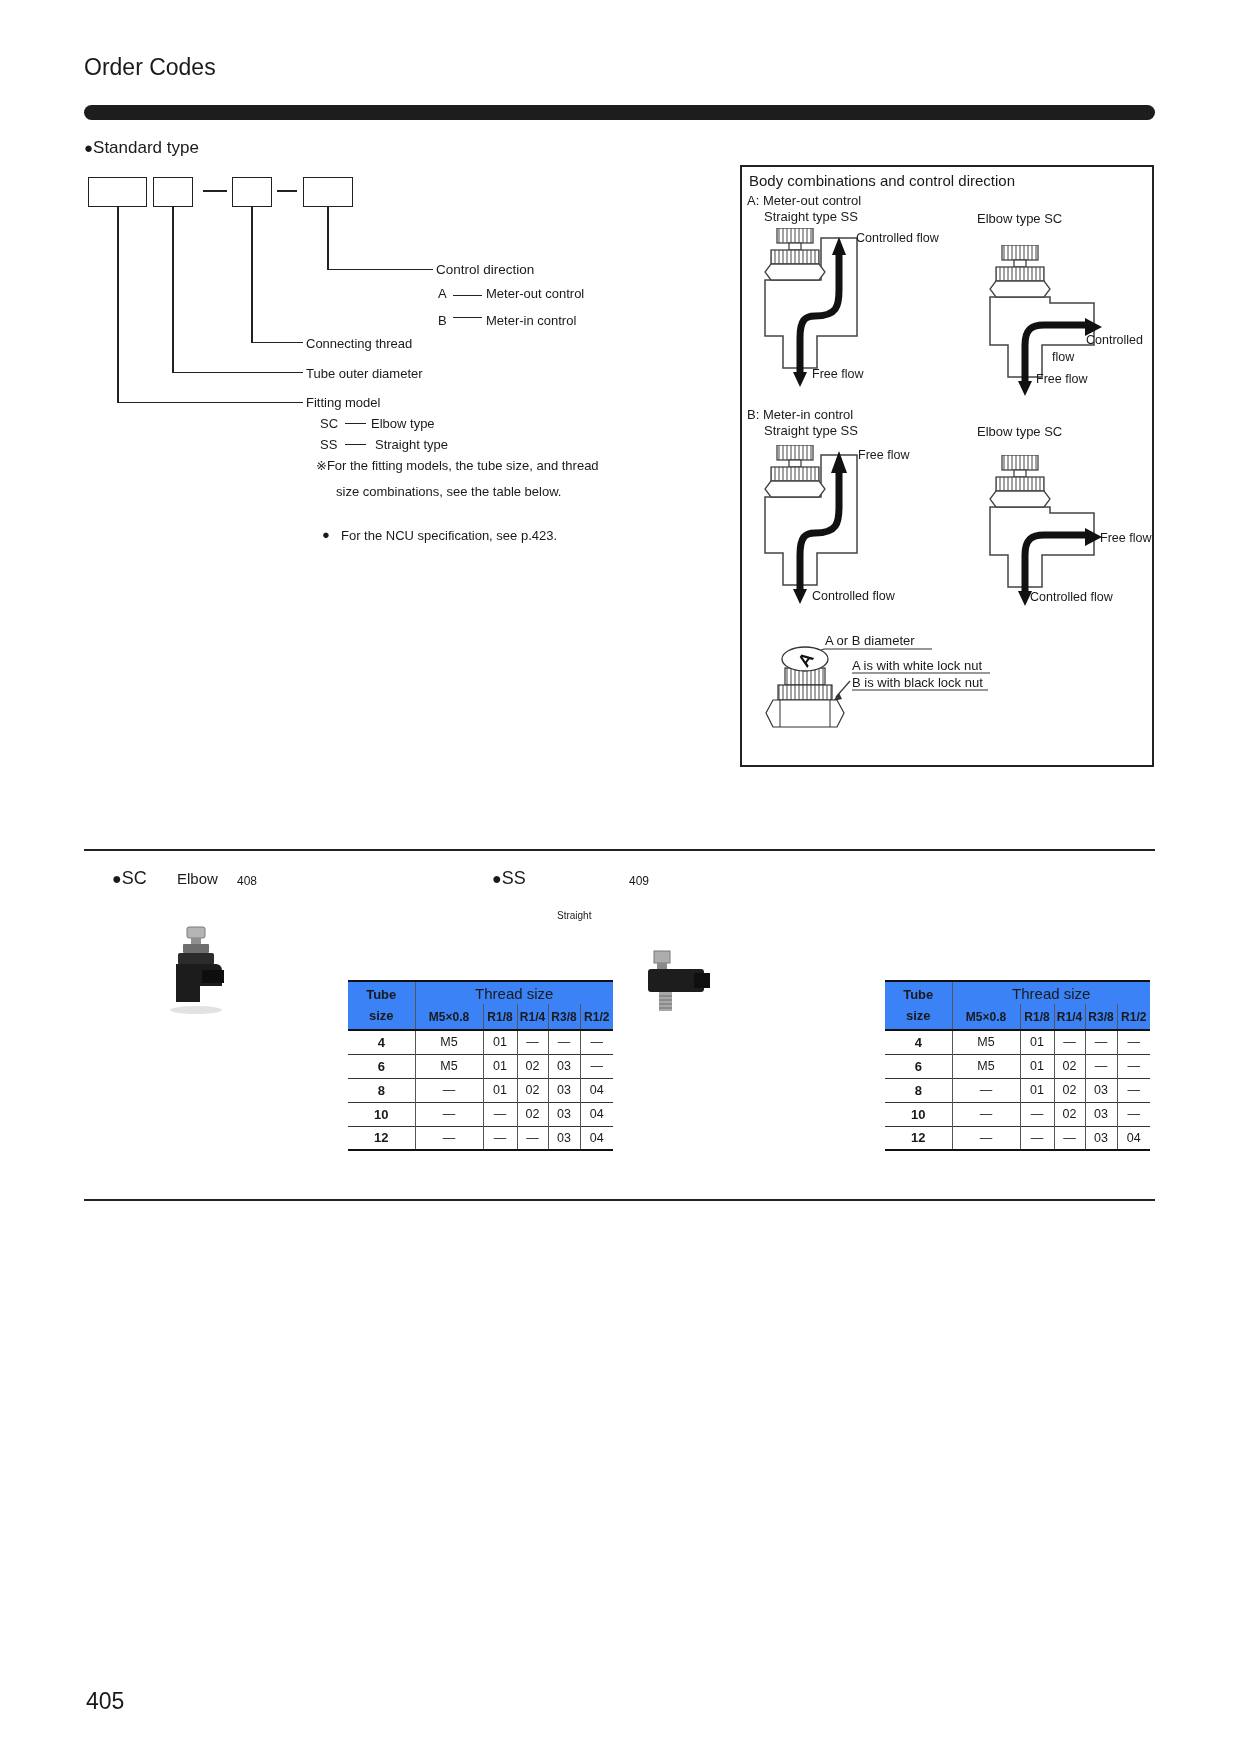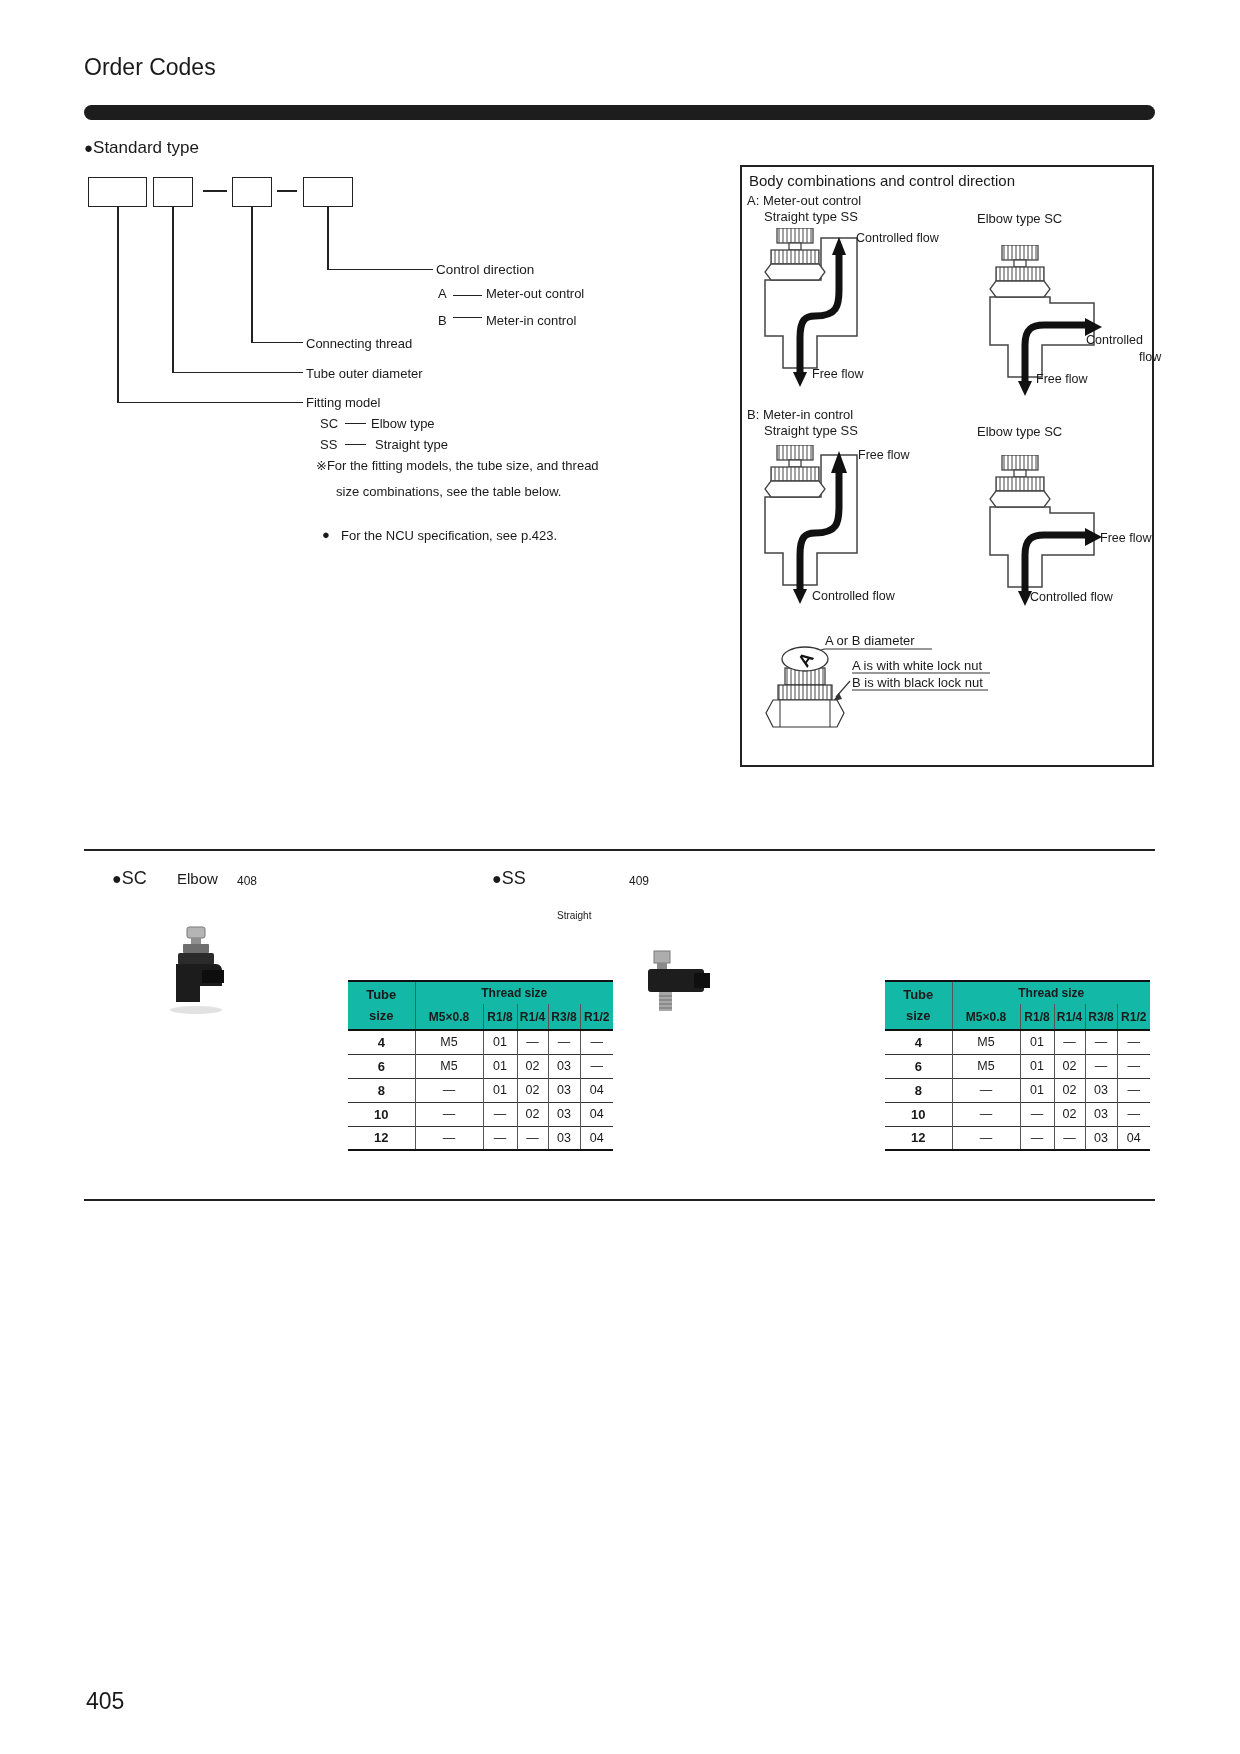--- a/index.html
+++ b/index.html
@@ -8,22 +8,22 @@
   .abs{position:absolute;white-space:nowrap}
   .line{position:absolute;background:#222}
   .bold{font-weight:normal}
   .t13{font-size:13px}
   .t12{font-size:12.5px}
   .codebox{position:absolute;border:1.6px solid #222;background:#fff}
   .bigbox{position:absolute;left:740px;top:165px;width:410px;height:598px;border:2px solid #222;background:#fff}
   .ftable{position:absolute;border-collapse:collapse;table-layout:fixed;border-top:2.5px solid #111;border-bottom:2.5px solid #111}
   .ftable th,.ftable td{border-left:1px solid #555;text-align:center;padding:0;font-size:12.5px;color:#1a1a1a;overflow:hidden}
   .ftable .noL{border-left:none}
-  .ftable thead th{background:#14b8a6}
-  .ftable .grp{font-size:12px;font-weight:bold;height:22px}
+  .ftable thead th{background:#3b82f6}
+  .ftable .grp{font-size:15px;font-weight:normal;height:22px}
   .ftable .unit{font-weight:600;font-size:12px;height:25px}
   .ftable .tubehead{font-weight:bold;font-size:13px;line-height:1.55}
   .ftable tbody tr{height:24px}
   .ftable tbody tr{border-top:1.2px solid #333}
   .ftable tbody tr:first-child{border-top:2.5px solid #111}
   .ftable td.tube{font-weight:bold;font-size:13px}
   svg{display:block}
 </style>
 </head>
 <body>
@@ -112,21 +112,21 @@
       <rect x="20" y="0" width="36" height="15"></rect>
       <rect x="32" y="15" width="12" height="7" fill="#fff"></rect>
       <rect x="14" y="22" width="48" height="14"></rect>
     </g>
     <polygon points="14,36 62,36 68,44 62,52 14,52 8,44" fill="#fff" stroke="#444" stroke-width="1.3"></polygon>
     <path d="M43,138 V100 C43,84 50,80 62,80 H103" fill="none" stroke="#111" stroke-width="7"></path>
     <polygon points="103,73 103,91 120,82" fill="#111"></polygon>
     <polygon points="36,136 50,136 43,151" fill="#111"></polygon>
   </svg>
   <div class="abs t12" style="left:1086px;top:333px">Controlled</div>
-  <div class="abs t12" style="left:1139px;top:350px">flow</div>
+  <div class="abs t12" style="left:1052px;top:350px">flow</div>
   <div class="abs t12" style="left:1036px;top:372px">Free flow</div>
 
   <div class="abs t13" style="left:747px;top:407px">B: Meter-in control</div>
   <div class="abs t13" style="left:764px;top:423px">Straight type SS</div>
   <div class="abs t13" style="left:977px;top:424px">Elbow type SC</div>
 
   <svg class="abs" style="left:757px;top:445px" width="110" height="162" viewBox="0 0 110 162">
     <path d="M8,52 H64 V10 H100 V108 H60 V140 H26 V108 H8 Z" fill="#fff" stroke="#444" stroke-width="1.5"></path>
     <g stroke="#444" stroke-width="1.3" fill="url(#kn)">
       <rect x="20" y="0" width="36" height="15"></rect>

